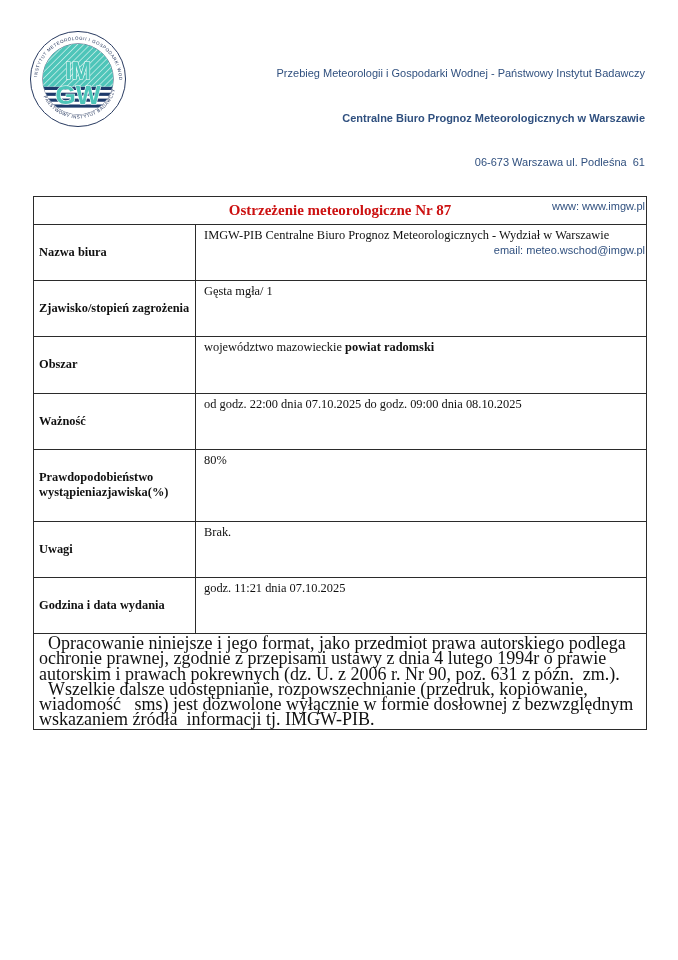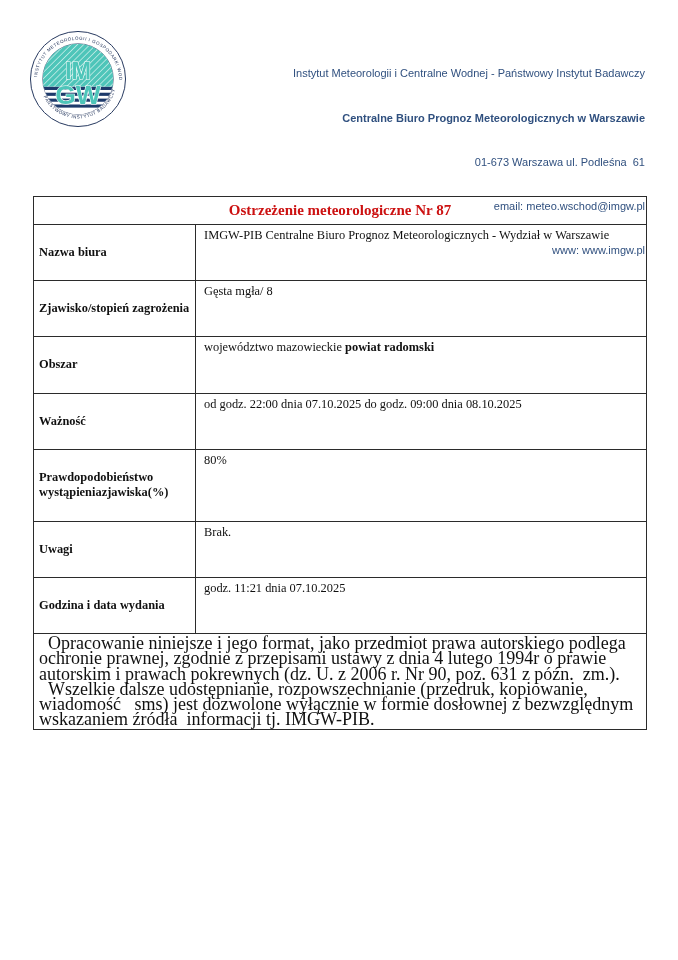--- a/index.html
+++ b/index.html
@@ -71,46 +71,46 @@
         <rect x="14" y="64" width="72" height="3.2" fill="#1d3a6b"></rect>
         <rect x="14" y="70" width="72" height="3.2" fill="#1d3a6b"></rect>
         <rect x="14" y="76" width="72" height="3.2" fill="#1d3a6b"></rect>
         <text x="50" y="50" text-anchor="middle" font-family="Liberation Sans, sans-serif" font-size="24" font-weight="900" fill="#4ec5b9" stroke="#ffffff" stroke-width="1.1" paint-order="stroke">IM</text>
         <text x="50" y="75" text-anchor="middle" font-family="Liberation Sans, sans-serif" font-size="27" font-weight="900" fill="#4ec5b9" stroke="#ffffff" stroke-width="1.2" paint-order="stroke">GW</text>
       </g>
     </svg>
   </div>
 
   <div class="header-block">
-    <div>Instytut Meteorologii i Centralne Wodnej - Państwowy Instytut Badawczy</div>
+    <div>Przebieg Meteorologii i Gospodarki Wodnej - Państwowy Instytut Badawczy</div>
     <div class="bold-line">Centralne Biuro Prognoz Meteorologicznych w Warszawie</div>
-    <div>01-673 Warszawa ul. Podleśna  61</div>
+    <div>06-673 Warszawa ul. Podleśna  61</div>
+    <div>www: www.imgw.pl</div>
     <div>email: meteo.wschod@imgw.pl</div>
-    <div>www: www.imgw.pl</div>
   </div>
 
   <table class="doc-table">
     <colgroup>
         <col style="width:162px">
         <col style="width:451px">
       </colgroup>
 
     <tbody>
         <tr class="row-title">
       <td colspan="2">Ostrzeżenie meteorologiczne Nr 87</td>
     </tr>
 
     <tr class="row-s">
       <td class="label-cell">Nazwa biura</td>
       <td class="value-cell">IMGW-PIB Centralne Biuro Prognoz Meteorologicznych - Wydział w Warszawie</td>
     </tr>
 
     <tr class="row-s">
       <td class="label-cell">Zjawisko/stopień zagrożenia</td>
-      <td class="value-cell">Gęsta mgła/ 8</td>
+      <td class="value-cell">Gęsta mgła/ 1</td>
     </tr>
 
     <tr class="row-s">
       <td class="label-cell">Obszar</td>
       <td class="value-cell"><span>województwo mazowieckie </span><b>powiat radomski</b></td>
     </tr>
 
     <tr class="row-s">
       <td class="label-cell">Ważność</td>
       <td class="value-cell">od godz. 22:00 dnia 07.10.2025 do godz. 09:00 dnia 08.10.2025</td>

